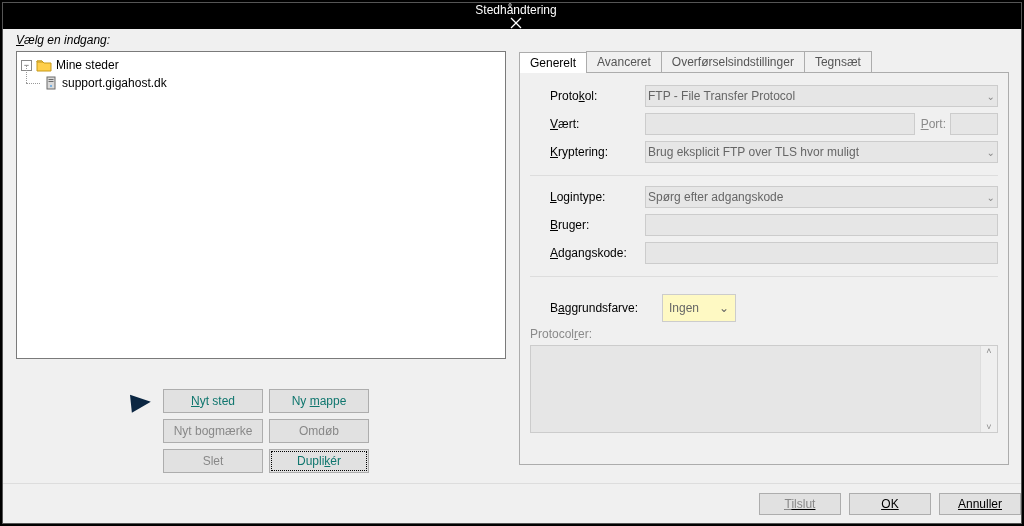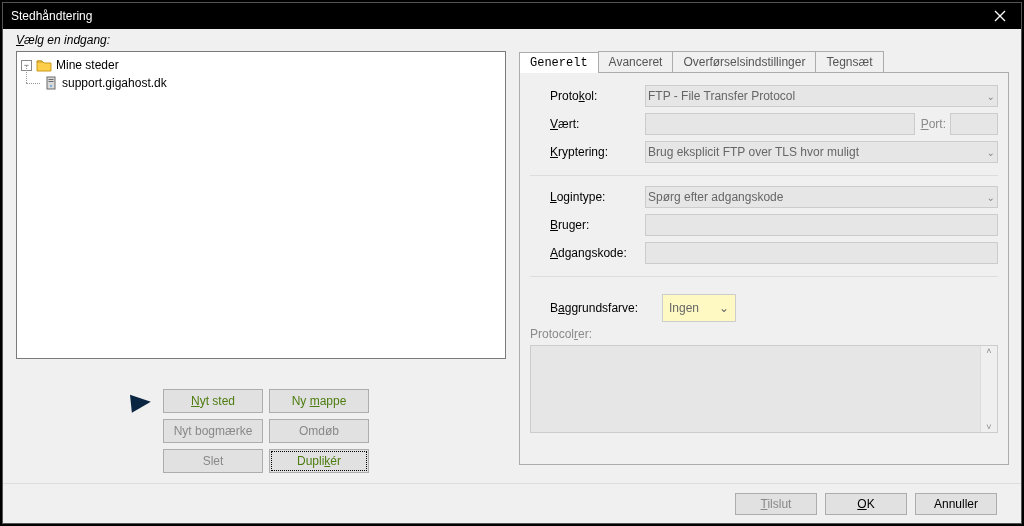--- a/index.html
+++ b/index.html
@@ -1,18 +1,18 @@
 <!DOCTYPE html>
 <html><head>
 <meta charset="utf-8">
 <style>
   * { box-sizing: border-box; font-family: "Segoe UI", Tahoma, sans-serif; font-size: 12px; }
   body { margin:0; background:#000; width:1024px; height:526px; overflow:hidden; }
   .window { position:absolute; left:2px; top:2px; width:1020px; height:522px; background:#f0f0f0; border:1px solid #555; }
-  .titlebar { background:#000; color:#fff; height:26px; display:flex; align-items:center; justify-content:space-between; padding-left:8px; }
+  .titlebar { background:#000; color:#fff; height:26px; display:flex; align-items:center; justify-content:space-between; padding-left:8px;flex-direction:column; }
   .titlebar .title { font-size:12px; }
   .close-btn { width:42px; height:26px; display:flex; align-items:center; justify-content:center; color:#fff; cursor:pointer; }
   .close-btn svg { width:12px; height:12px; stroke:#fff; stroke-width:1.2; }
   .content { position:absolute; top:26px; left:0; right:0; bottom:0; }
   .left-label { position:absolute; left:13px; top:4px; color:#000;font-style:italic; }
   .tree { position:absolute; left:13px; top:22px; width:490px; height:308px; border:1px solid #7a7a7a; background:#fff; padding:4px; }
   .tree-row { display:flex; align-items:center; height:18px; }
   .tree-toggle { width:11px; height:11px; border:1px solid #888; display:flex; align-items:center; justify-content:center; font-size:9px; margin-right:4px; color:#555; line-height:1; }
   .folder-icon { width:16px; height:14px; margin-right:4px; }
   .folder-icon svg { width:16px; height:14px; }
@@ -21,47 +21,47 @@
   .tree-child-lines { position:relative; margin-left:5px; }
   .tree-child-lines::before { content:""; position:absolute; left:0; top:-9px; height:18px; border-left:1px dotted #999; }
   .tree-child-row { display:flex; align-items:center; height:18px; position:relative; padding-left:0; }
   .tree-child-row::before { content:""; position:absolute; left:0; top:9px; width:14px; border-top:1px dotted #999; }
   .tree-child-row .spacer { width:16px; }
 
   .arrow-annot { position:absolute; left:82px; top:361px; }
   .arrow-annot svg { width:68px; height:30px; }
 
   .btn-grid { position:absolute; left:160px; top:360px; }
-  .btn-grid button { width:100px; height:24px; background:#e1e1e1; border:1px solid #adadad; margin-right:6px; margin-bottom:6px; color:#4d7c0f; }
+  .btn-grid button { width:100px; height:24px; background:#e1e1e1; border:1px solid #adadad; margin-right:6px; margin-bottom:6px; color:#0f766e; }
   .btn-grid button:disabled { color:#888; }
   .btn-grid .row { display:flex; }
   .btn-dotted { outline:1px dotted #000; outline-offset:-3px; }
 
   .right-panel { position:absolute; left:516px; top:22px; width:490px; height:418px; }
   .tabs { display:flex; border-bottom:1px solid #acacac; }
   .tab { padding:3px 10px; border:1px solid #acacac; border-bottom:none; background:#f0f0f0; margin-right:-1px; color:#555; cursor:pointer; }
-  .tab.active { background:#fff; color:#000; position:relative; top:1px;font-family:Liberation Mono, monospace; }
+  .tab.active { background:#fff; color:#000; position:relative; top:1px; }
   .tab-body { border:1px solid #acacac; border-top:none; background:#f0f0f0; padding:10px 10px 8px 10px; height:392px; }
 
   .form-row { display:flex; align-items:center; height:26px; margin-bottom:2px; }
   .form-label { width:95px; color:#000000;margin-left:20px; }
   .form-input { flex:1; height:22px; background:#e6e6e6; border:1px solid #cccccc; color:#666; padding-left:6px; display:flex; align-items:center; }
   .form-select { flex:1; height:22px; background:#e6e6e6; border:1px solid #cccccc; color:#666; padding:0 2px; display:flex; align-items:center; justify-content:space-between; }
   .form-select .chev { color:#888; font-size:10px; }
   .port-lbl { color:#8a8a8a; margin:0 4px 0 6px; }
   .port-input { width:48px; height:22px; background:#e6e6e6; border:1px solid #cccccc; }
   .divider-thin { border:none; border-top:1px solid #ddd; margin:10px 0 8px 0; }
 
   .bgcolor-row { display:flex; align-items:center; height:26px; margin-top:18px; }
   .bgcolor-select { width:74px; height:28px; background:#fef9c3; border:1px solid #cccccc; color:#666; padding:0 6px; display:flex; align-items:center; justify-content:space-between; margin-left:4px; }
   .comment-box { width:100%; height:88px; background:#e6e6e6; border:1px solid #cccccc; margin-top:4px; position:relative; }
   .comment-box .sb { position:absolute; right:0; top:0; width:17px; height:100%; background:#efefef; border-left:1px solid #ddd; display:flex; flex-direction:column; justify-content:space-between; }
   .comment-box .sb span { font-size:9px; text-align:center; color:#888; }
 
-  .footer { position:absolute; left:0; bottom:0; width:100%; height:40px; border-top:1px solid #ddd; display:flex; align-items:center; justify-content:flex-end; padding-right:24px; }
+  .footer { position:absolute; left:0; bottom:0; width:100%; height:40px; border-top:1px solid #ddd; display:flex; align-items:center; justify-content:flex-end; padding-right:0;text-decoration:underline; }
   .footer button { width:82px; height:22px; margin-left:8px; background:#e1e1e1; border:1px solid #adadad; }
   .footer button:disabled { color:#888; }
   .u { text-decoration:underline; }
 </style>
 </head>
 <body>
 
 <div class="window">
   <div class="titlebar">
     <span class="title">Stedhåndtering</span>

